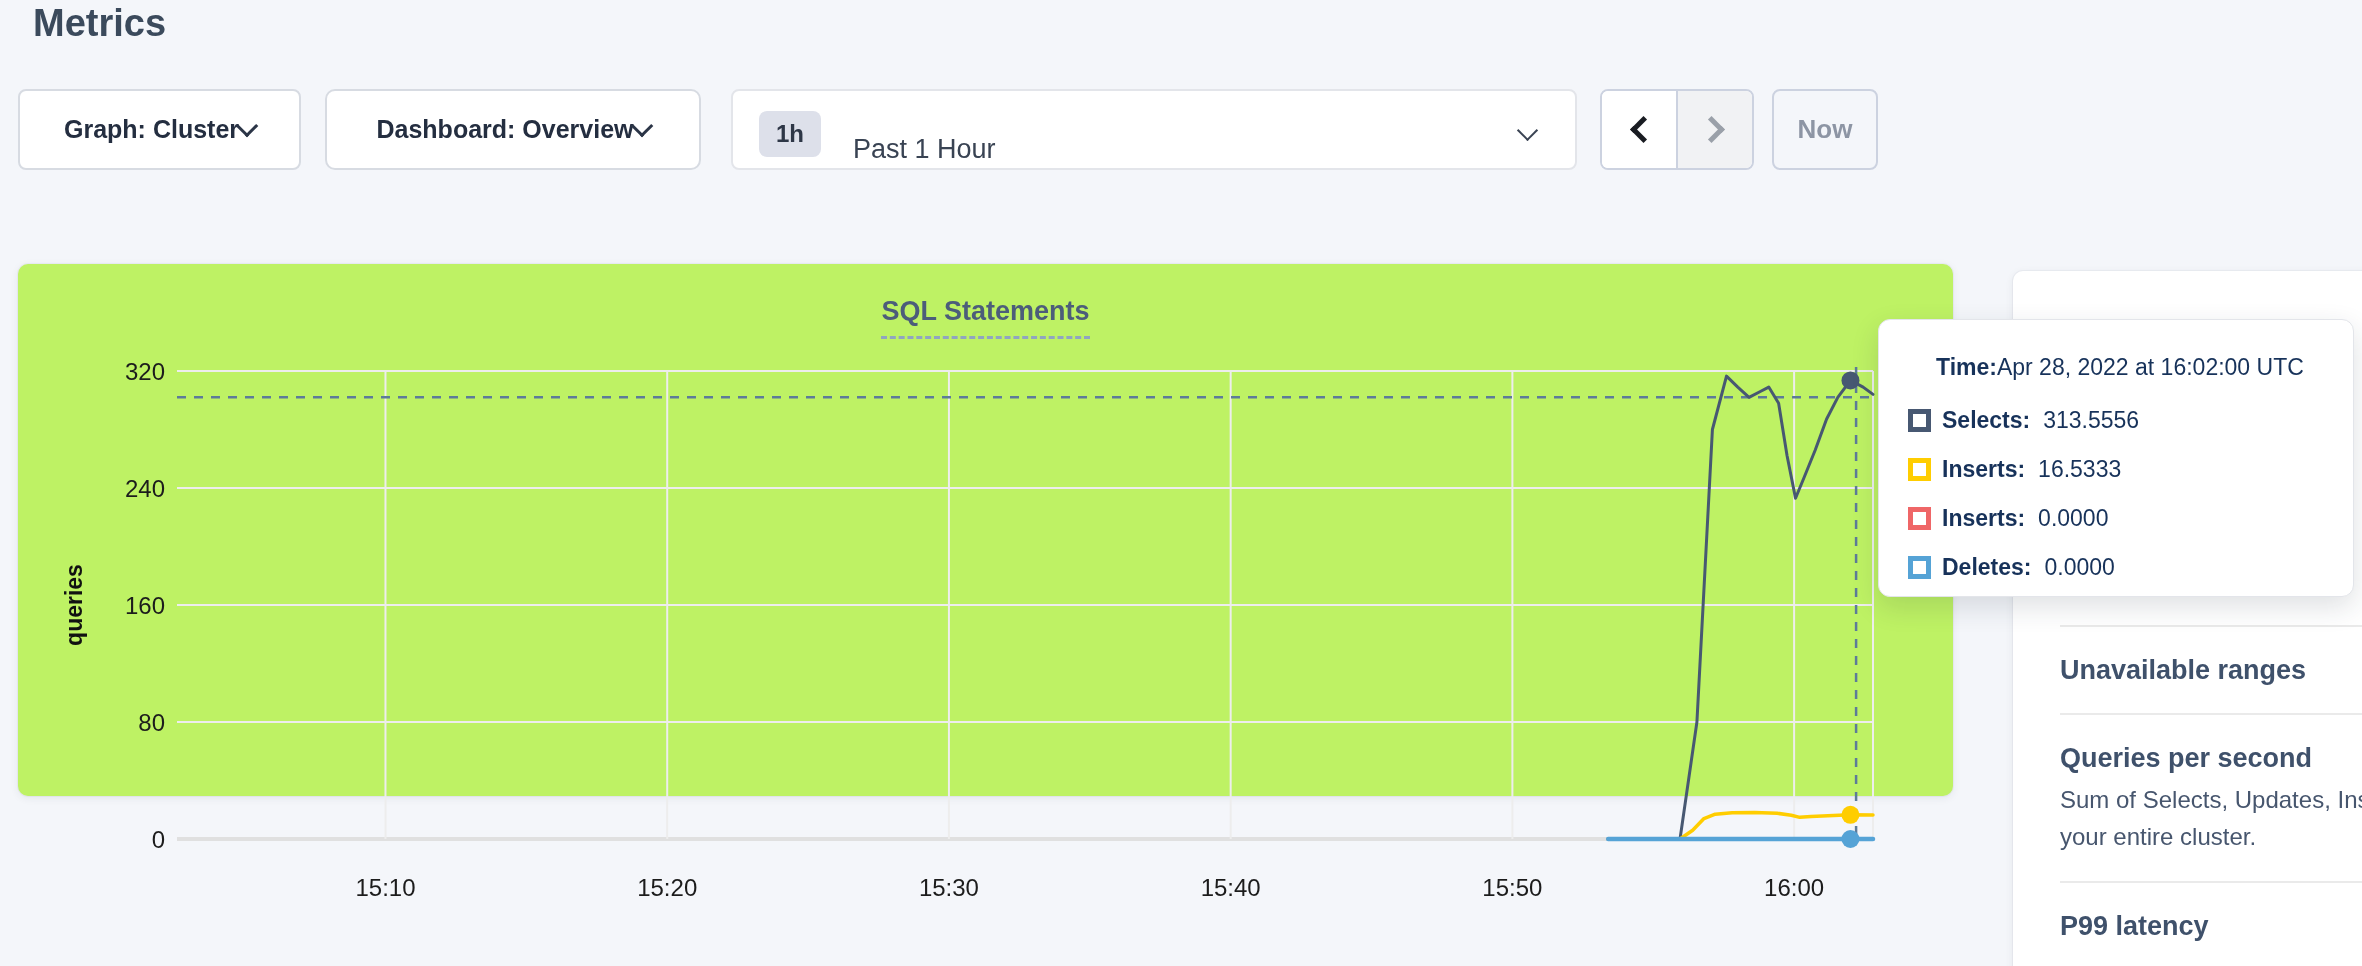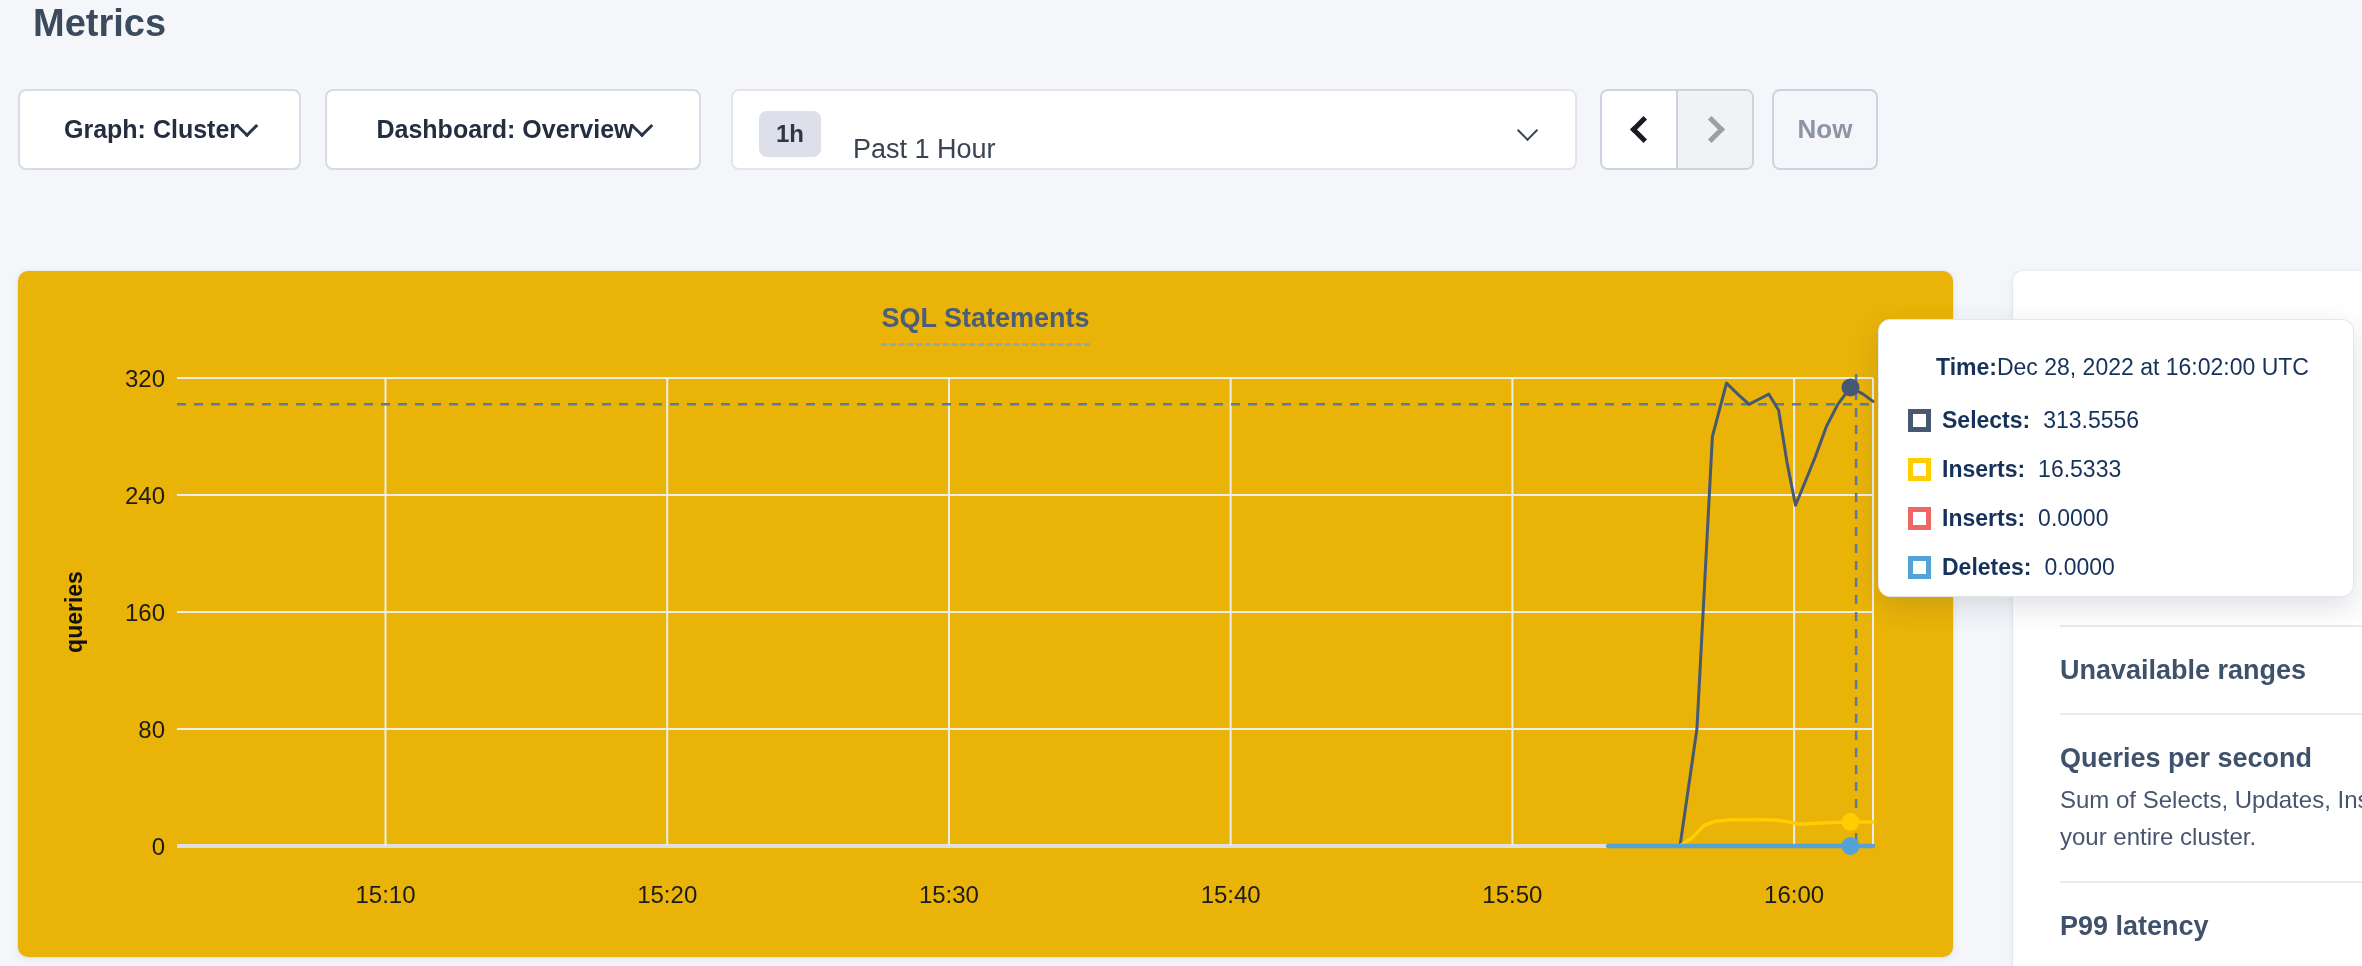--- a/index.html
+++ b/index.html
@@ -53,22 +53,22 @@
   .chev-left  { width: 19px; height: 19px; border-width: 0 0 5px 5px; border-color: #191c22; transform: rotate(45deg);  margin-left: 8px; }
   .chev-right { width: 19px; height: 19px; border-width: 0 0 5px 5px; border-color: #9aa0a9; transform: rotate(225deg); margin-right: 8px; }
   .now-btn {
     position: absolute; left: 1772px; top: 89px; width: 106px; height: 81px;
     border: 2px solid #ccd2e0; border-radius: 8px; background: transparent;
     display: flex; align-items: center; justify-content: center;
     font-size: 26px; font-weight: 600; color: #8d95a4; cursor: default;
   }
   
   .chart-card {
-    position: absolute; left: 18px; top: 271px; width: 1935px; height: 686px;
-    background: #eab308; border-radius: 10px;
+    position: absolute; left: 18px; top: 264px; width: 1935px; height: 532px;
+    background: #bef264; border-radius: 10px;
     box-shadow: 0 0 0 1px rgba(40,50,70,.04), 0 2px 8px rgba(40,50,70,.08);
   }
   .chart-title-wrap { position: absolute; top: 32px; left: 0; width: 100%; text-align: center; }
   .chart-title {
     display: inline-block; font-size: 27px; font-weight: 700; color: #4c5d7a;
     border-bottom: 3px dashed #90a5c0; padding-bottom: 9px; cursor: help;
   }
   #chart-svg { position: absolute; left: 0; top: 0; }
   .sidebar-card {
     position: absolute; left: 2013px; top: 271px; width: 430px; height: 719px;
@@ -101,21 +101,21 @@
 </style>
 </head>
 <body>
 
 <h1 class="page-title">Metrics</h1>
 
 <div class="tb-btn" style="left:18px; width:283px;">
   <span>Graph: Cluster</span>
   <span class="chev chev-down"></span>
 </div>
-<div class="tb-btn" style="left:325px; width:376px;">
+<div class="tb-btn" style="left:325px; width:376px;border-radius:10px;">
   <span>Dashboard: Overview</span>
   <span class="chev chev-down"></span>
 </div>
 <div class="time-selector">
   <span class="time-badge">1h</span>
   <span class="time-label">Past 1 Hour</span>
   <span class="chev time-chev"></span>
 </div>
 <div class="pager">
   <div class="pager-half pager-prev">
@@ -178,21 +178,21 @@
         <div class="sb-desc">Sum of Selects, Updates, Inser</div>
         <div class="sb-desc">your entire cluster.</div>
       </div>
       <div class="sb-divider"></div>
       <h3 class="sb-heading">P99 latency</h3>
     </div>
 </div>
 
 <div class="tooltip">
   <div class="tt-time">
-    <b>Time:</b><span>Dec 28, 2022 at 16:02:00 UTC</span>
+    <b>Time:</b><span>Apr 28, 2022 at 16:02:00 UTC</span>
   </div>
   <div id="tt-rows">
       <div class="tt-row">
         <span class="tt-swatch" style="border-color: rgb(71, 88, 114);"></span>
         <b>Selects:</b>
         <span>313.5556</span>
       </div>
       <div class="tt-row">
         <span class="tt-swatch" style="border-color: rgb(255, 205, 0);"></span>
         <b>Inserts:</b>

